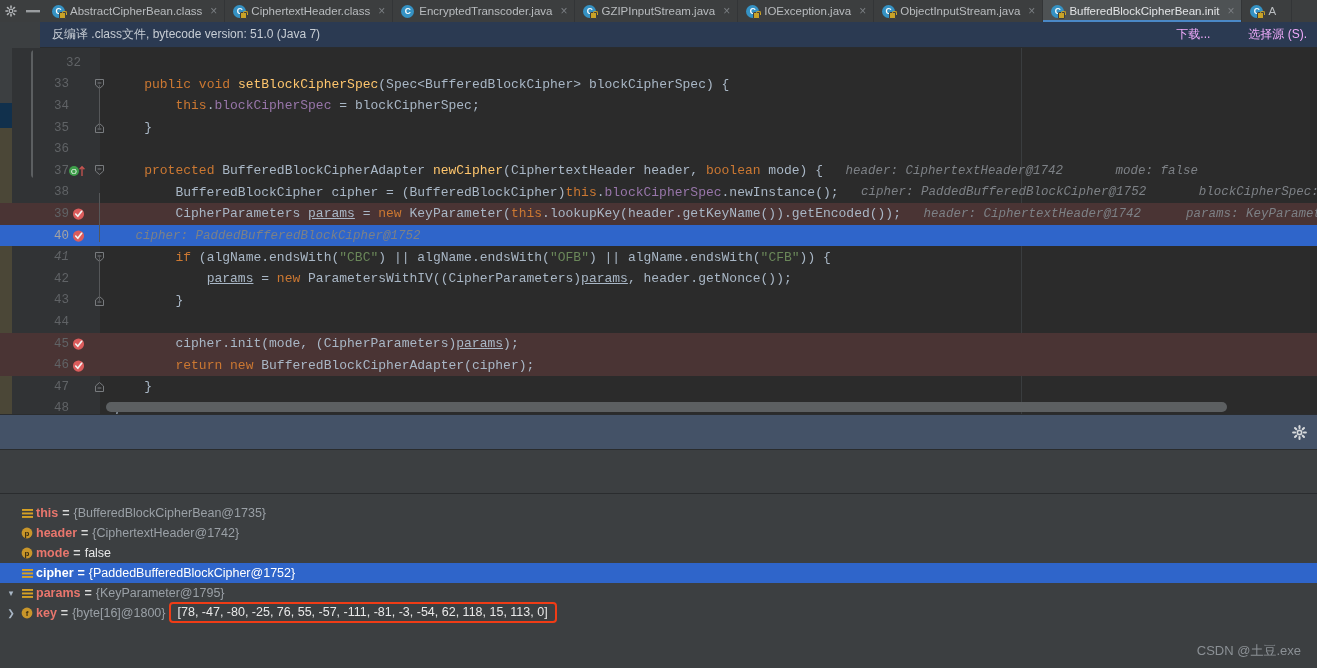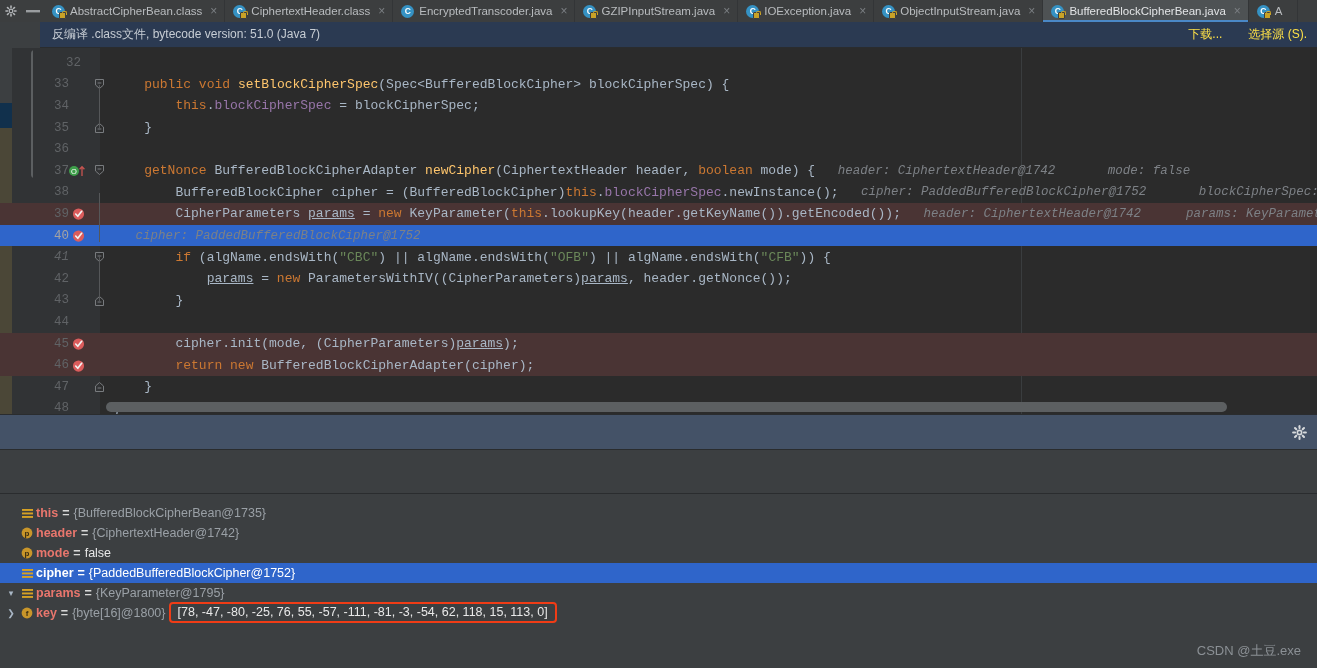--- a/index.html
+++ b/index.html
@@ -63,21 +63,21 @@
   
   .notice {
     position: absolute; top: 22px; left: 40px; width: 1277px; height: 26px;
     background: #2b3a52;
     border-bottom: 1px solid #2a2c2e;
     display: flex; align-items: center;
     padding: 0 10px 0 12px;
     color: #c7cdd4; font-size: 12px;
   }
   .notice .msg { flex: 1 1 auto; white-space: nowrap; overflow: hidden; }
-  .notice .lnk { color: #fde047; margin-left: 26px; white-space: nowrap; cursor: pointer; }
+  .notice .lnk { color: #f0abfc; margin-left: 38px; white-space: nowrap; cursor: pointer; }
   .notice-left-pad {
     position: absolute; top: 22px; left: 0; width: 40px; height: 26px;
     background: #3c3f41;
   }
 
   
   .readermode {
     position: absolute; top: 49px; right: 0; height: 20px;
     color: #9aa0a6; font-size: 11.5px;
     display: flex; align-items: center;
@@ -308,21 +308,21 @@
             <span class="lk"></span>
           </span>
           <span>ObjectInputStream.java</span>
           <span class="tab-close">×</span>
         </div>
         <div class="tab active">
           <span class="ficon locked">
             <span class="circ">C</span>
             <span class="lk"></span>
           </span>
-          <span>BufferedBlockCipherBean.java</span>
+          <span>BufferedBlockCipherBean.init</span>
           <span class="tab-close">×</span>
         </div>
         <div class="tab">
           <span class="ficon locked">
             <span class="circ">C</span>
             <span class="lk"></span>
           </span>
           <span>A</span>
           <span class="tab-close"></span>
         </div>
@@ -383,21 +383,21 @@
             <text x="6" y="10.2" font-size="7.5" fill="#ffffff" text-anchor="middle" font-family="Liberation Sans">O</text>
             <path d="M14 12 L14 3 M11.6 5.2 L14 2.6 L16.4 5.2" stroke="#c75450" stroke-width="1.3" fill="none"></path>
           </svg>
         </div>
         <div class="fold" style="top: 112px;">
           <svg width="9" height="11" viewBox="0 0 9 11">
             <path d="M0.5 0.5 H8.5 V6 L4.5 9.5 L0.5 6 Z" fill="none" stroke="#787b7e" stroke-width="1"></path>
             <line x1="2.6" y1="4" x2="6.4" y2="4" stroke="#787b7e" stroke-width="1"></line>
           </svg>
         </div>
-        <div class="code" style="top: 112px;"><span class="pln">    </span><span class="kw">getNonce</span><span class="pln"> BufferedBlockCipherAdapter </span><span class="meth">newCipher</span><span class="pln">(CiphertextHeader header, </span><span class="kw">boolean</span><span class="pln"> mode) {</span><span class="hint">   header: CiphertextHeader@1742       mode: false</span></div>
+        <div class="code" style="top: 112px;"><span class="pln">    </span><span class="kw">protected</span><span class="pln"> BufferedBlockCipherAdapter </span><span class="meth">newCipher</span><span class="pln">(CiphertextHeader header, </span><span class="kw">boolean</span><span class="pln"> mode) {</span><span class="hint">   header: CiphertextHeader@1742       mode: false</span></div>
         <div class="row" style="top: 133.6px;"></div>
         <div class="ln" style="top: 133.6px;">38</div>
         <div class="code" style="top: 133.6px;"><span class="pln">        BufferedBlockCipher cipher = (BufferedBlockCipher)</span><span class="kw">this</span><span class="pln">.</span><span class="fld">blockCipherSpec</span><span class="pln">.newInstance();</span><span class="hint">   cipher: PaddedBufferedBlockCipher@1752       blockCipherSpec: "</span></div>
         <div class="row hl-bp" style="top: 155.2px;"></div>
         <div class="ln" style="top: 155.2px;">39</div>
         <div class="gut-icon" style="top: 155.2px;">
           <svg width="13" height="13" viewBox="0 0 14 14">
             <circle cx="7" cy="7.6" r="6" fill="#db5c5c"></circle>
             <path d="M4 7.6 L6.2 10 L10.4 4.6" fill="none" stroke="#f2f2f2" stroke-width="1.8" stroke-linecap="round" stroke-linejoin="round"></path>
           </svg>

